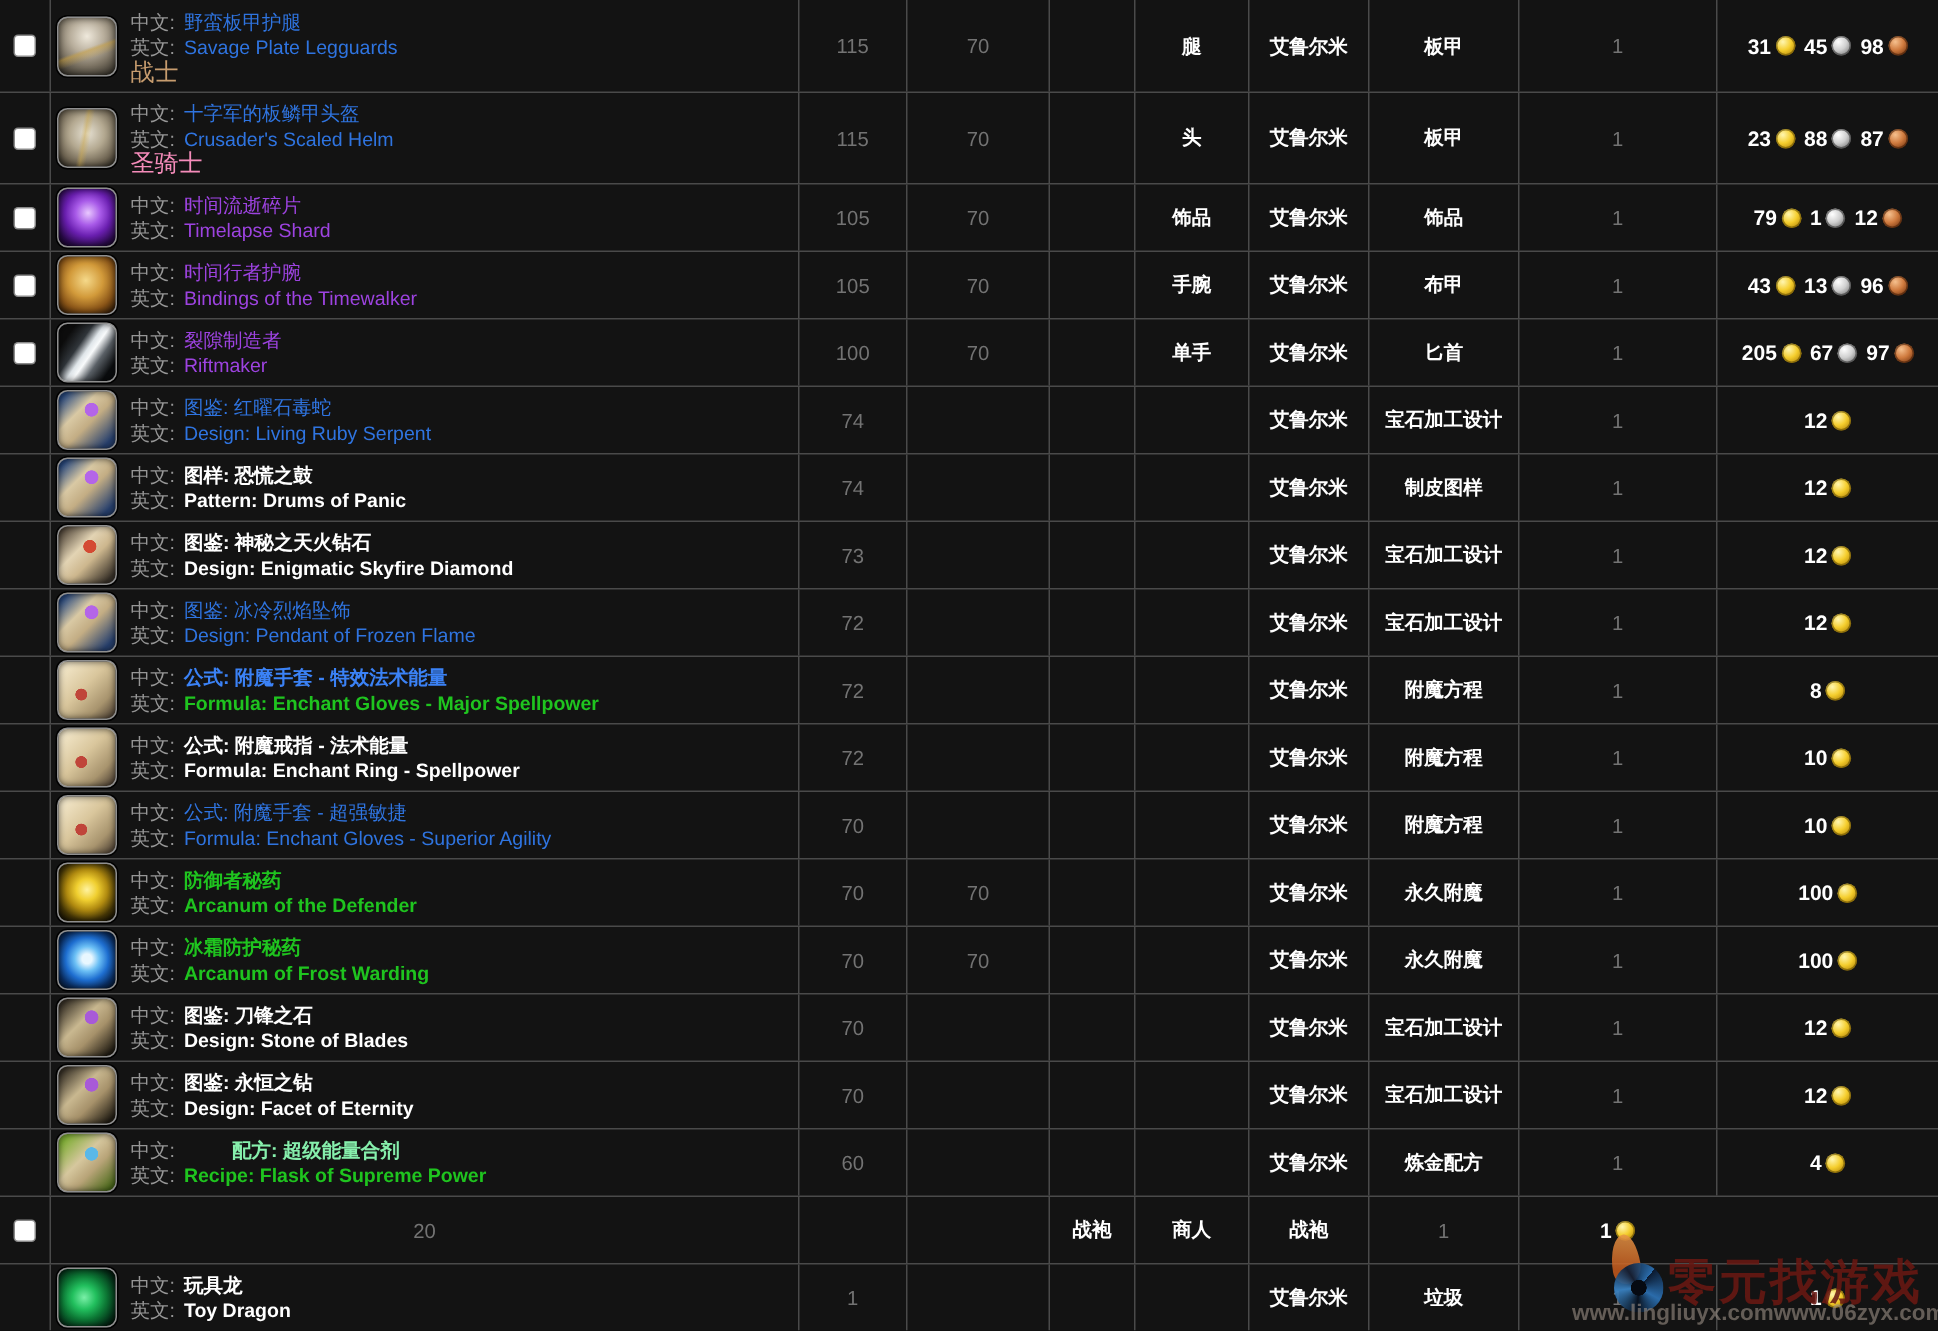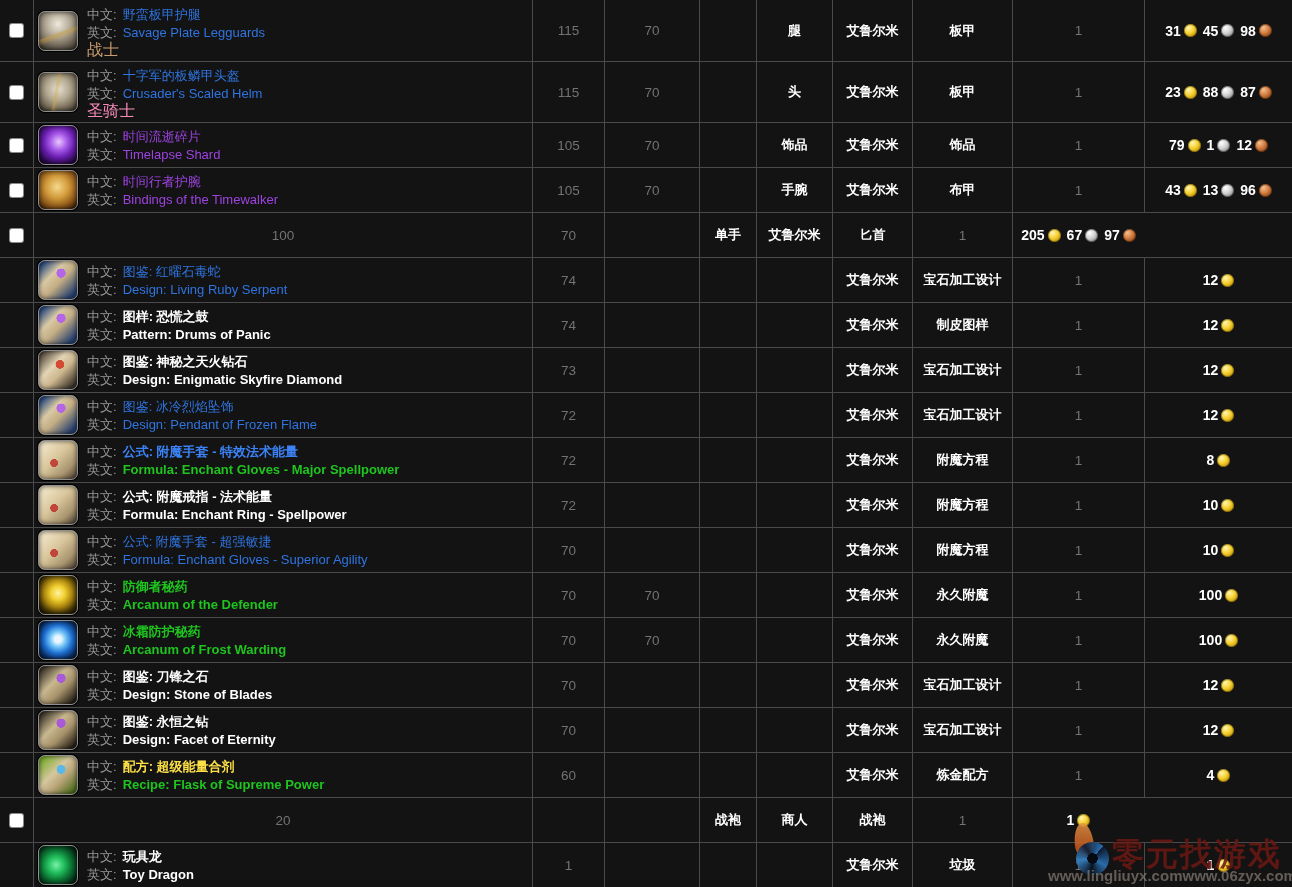--- a/index.html
+++ b/index.html
@@ -231,20 +231,32 @@
         <span class="money-seg">
           <span class="money-amount">96</span>
           <span class="coin coin-copper"></span>
         </span>
       </div>
   </div>
     <div class="row">
     <div class="cell cb-cell">
       <span class="checkbox"></span>
     </div>
+    <div class="cell name-cell">
+      <span class="item-icon icon-riftmaker-dagger"></span>
+      <div class="name-block">
+        <div class="name-line">
+          <span class="lang-label">中文:</span><a class="item-name cn-name q-epic" style="color: rgb(157, 67, 224);">裂隙制造者</a>
+        </div>
+        <div class="name-line">
+          <span class="lang-label">英文:</span><a class="item-name en-name q-epic" style="color: rgb(157, 67, 224);">Riftmaker</a>
+        </div>
+
+      </div>
+    </div>
     <div class="cell num-cell">100</div>
     <div class="cell num-cell">70</div>
     <div class="cell"></div>
     <div class="cell cjk-cell">单手</div>
     <div class="cell cjk-cell">艾鲁尔米</div>
     <div class="cell cjk-cell">匕首</div>
     <div class="cell num-cell">1</div>
     <div class="cell price-cell">
         <span class="money-seg">
           <span class="money-amount">205</span>
@@ -591,21 +603,21 @@
       </div>
   </div>
     <div class="row">
     <div class="cell cb-cell">
       
     </div>
     <div class="cell name-cell">
       <span class="item-icon icon-recipe-scroll-green"></span>
       <div class="name-block">
         <div class="name-line">
-          <span class="lang-label">中文:</span><a class="item-name cn-name q-uncommon" style="color: #fde047;">配方: 超级能量合剂</a>
+          <span class="lang-label">中文:</span><a class="item-name cn-name q-uncommon" style="color: #86efac; margin-left: 32px;">配方: 超级能量合剂</a>
         </div>
         <div class="name-line">
           <span class="lang-label">英文:</span><a class="item-name en-name q-uncommon" style="color: rgb(31, 196, 31);">Recipe: Flask of Supreme Power</a>
         </div>
 
       </div>
     </div>
     <div class="cell num-cell">60</div>
     <div class="cell num-cell"></div>
     <div class="cell"></div>

